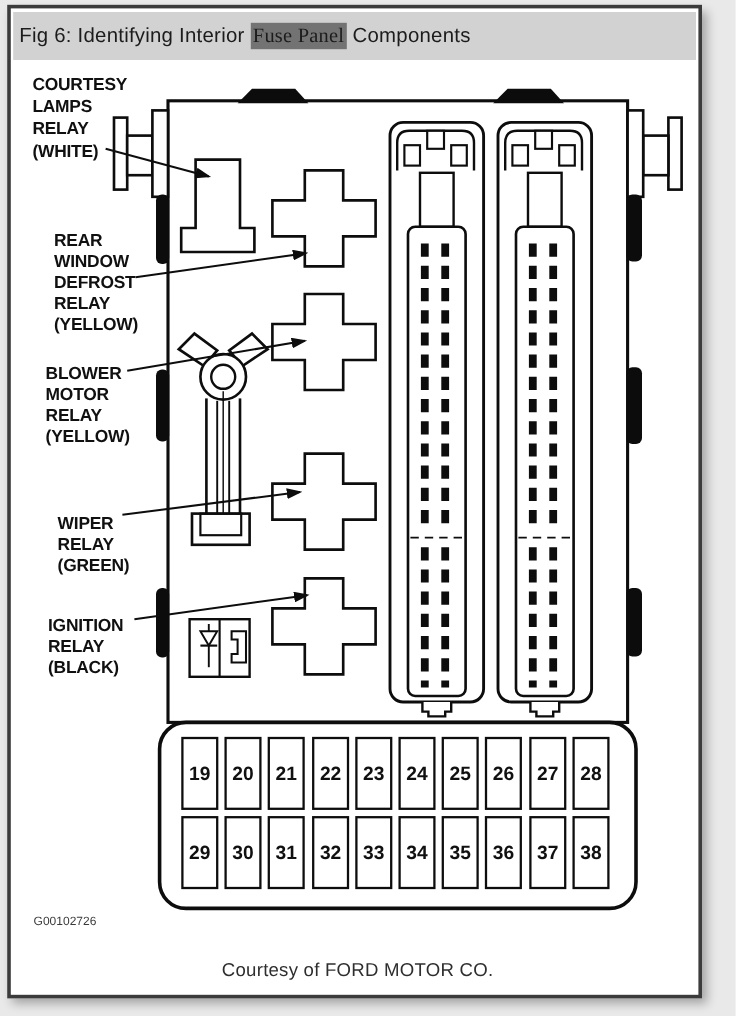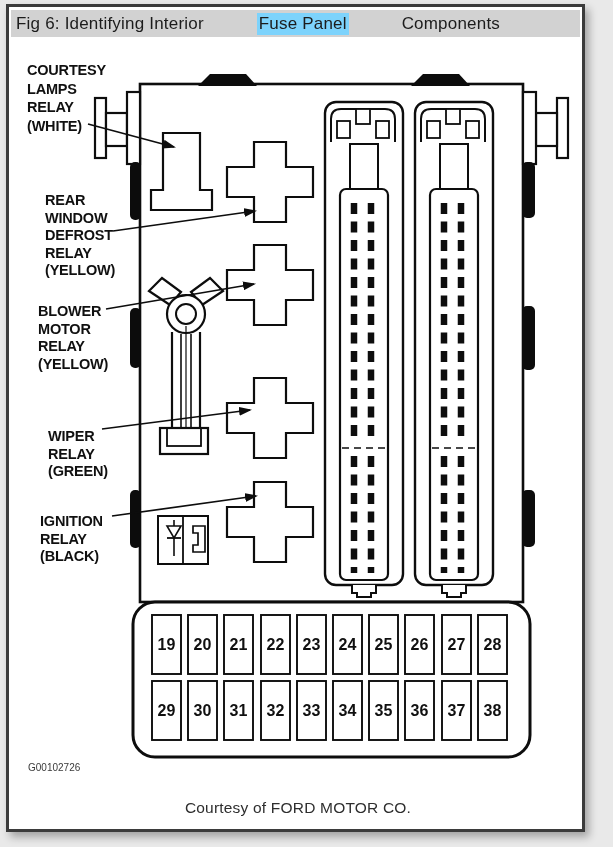--- a/index.html
+++ b/index.html
@@ -9,28 +9,27 @@
     font-family:"Liberation Sans", sans-serif;
     overflow:hidden;
   }
   .page{
     position:absolute;left:6px;top:4px;width:579px;height:828px;
     box-sizing:border-box;background:#ffffff;border:3px solid #3b3b3b;
     box-shadow:4px 5px 8px rgba(0,0,0,.30);
     z-index:1;
   }
   .title-bar{
-    position:absolute;left:2px;top:3px;right:2px;height:27px;
+    position:absolute;left:2px;top:3px;right:2px;height:40px;
     background:#d2d2d2;display:flex;align-items:center;
     padding-left:5px;box-sizing:border-box;
     font-size:17px;color:#1c1c1c;letter-spacing:.2px;
     white-space:pre;
-    gap:48px;
-  }
-  .title-bar .hl{background:#7dd3fc;padding:1px 2px;}
+  }
+  .title-bar .hl{background:#737373;padding:1px 2px;font-family:Liberation Serif, serif;}
   .svg-layer{
     position:absolute;left:0;top:0;width:613px;height:847px;z-index:5;
     pointer-events:none;
   }
   svg text{font-family:"Liberation Sans", sans-serif;fill:#101010;}
   .lbl{font-size:14.5px;font-weight:700;letter-spacing:-.2px;}
   .fuse-num{font-size:16px;font-weight:700;text-anchor:middle;}
   .gcode{font-size:10px;fill:#3a3a3a;font-weight:400;}
   .credit{font-size:15.5px;fill:#2e2e2e;text-anchor:middle;letter-spacing:.2px;}
   .ln{stroke:#0d0d0d;fill:none;}

